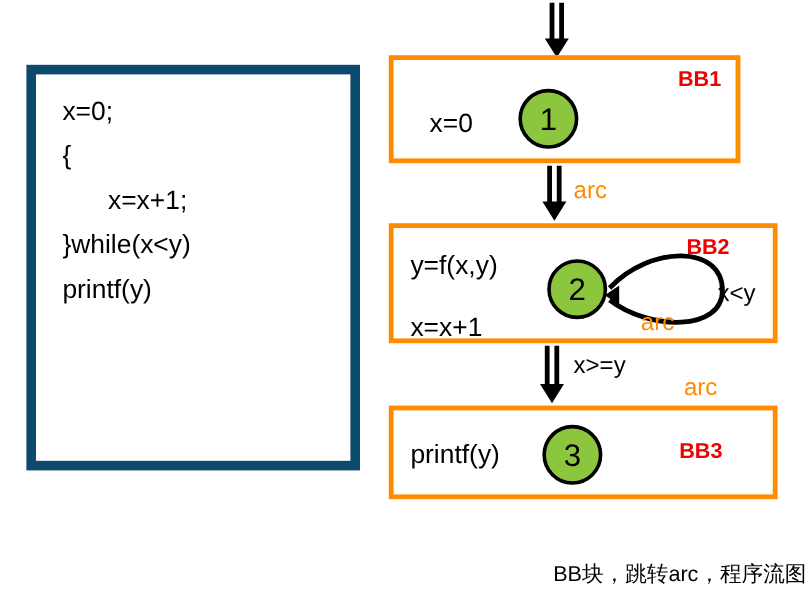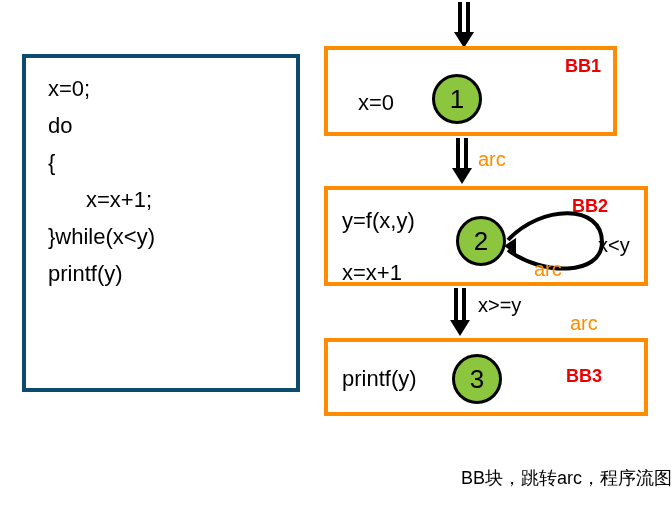--- a/index.html
+++ b/index.html
@@ -1,37 +1,36 @@
 <!DOCTYPE html>
 <html><head>
 <meta charset="utf-8">
 <style>
   * { box-sizing: border-box; margin: 0; padding: 0; }
   body { width: 672px; height: 508px; background: #fff; position: relative; font-family: Arial, sans-serif; }
-  .code-box { position: absolute; left: 22px; top: 54px; width: 278px; height: 338px; border: 4px solid #0c4a6e; padding: 18px 22px; }
+  .code-box { position: absolute; left: 22px; top: 54px; width: 278px; height: 338px; border: 8px solid #0c4a6e; padding: 18px 22px; }
   .code-line { font-size: 22px; color: #000; margin-bottom: 11px; }
   .indent { padding-left: 38px; }
   .bb-box { position: absolute; border: 4px solid #ff8c00; background: #fff; }
   .bb1 { left: 324px; top: 46px; width: 293px; height: 90px; }
   .bb2 { left: 324px; top: 186px; width: 324px; height: 100px; }
   .bb3 { left: 324px; top: 338px; width: 324px; height: 78px; }
   .node-circle { position: absolute; width: 50px; height: 50px; border-radius: 50%; background: #8cc63f; border: 3px solid #000; display: flex; align-items: center; justify-content: center; font-size: 26px; color: #000; }
   .bb-label { position: absolute; color: #e00; font-size: 18px; font-weight: bold; }
   .arc-label { position: absolute; color: #ff8c00; font-size: 20px; }
   .text-label { position: absolute; color: #000; font-size: 22px; }
   .caption { position: absolute; left: 0; top: 466px; width: 672px; text-align: right; font-size: 18px; color: #000; }
   .arrow-svg { position: absolute; }
   .self-loop { position: absolute; }
 </style>
 </head>
 <body>
 
 <div class="code-box">
   <div class="code-line">x=0;</div>
-  <div class="code-line">do</div>
   <div class="code-line">{</div>
   <div class="code-line indent">x=x+1;</div>
   <div class="code-line">}while(x&lt;y)</div>
   <div class="code-line">printf(y)</div>
 </div>
 
 <svg class="arrow-svg" style="left:452px; top:2px;" width="24" height="48">
   <line x1="8" y1="0" x2="8" y2="32" stroke="#000" stroke-width="4"></line>
   <line x1="16" y1="0" x2="16" y2="32" stroke="#000" stroke-width="4"></line>
   <polygon points="2,30 22,30 12,46" fill="#000"></polygon>

